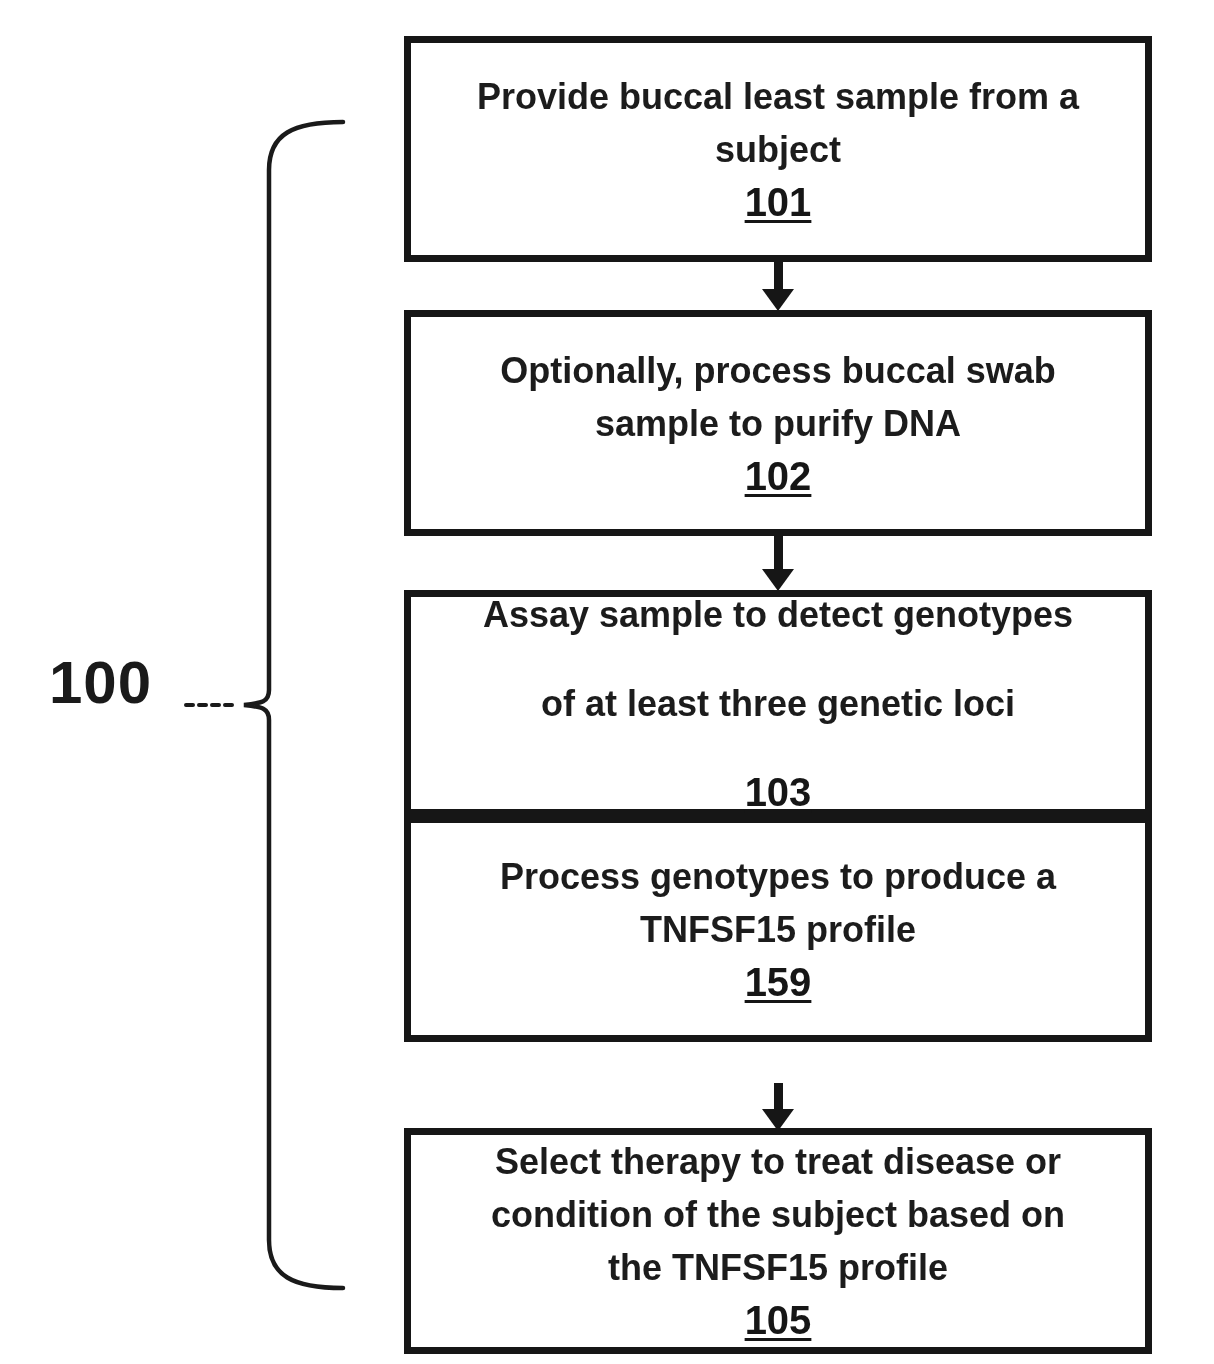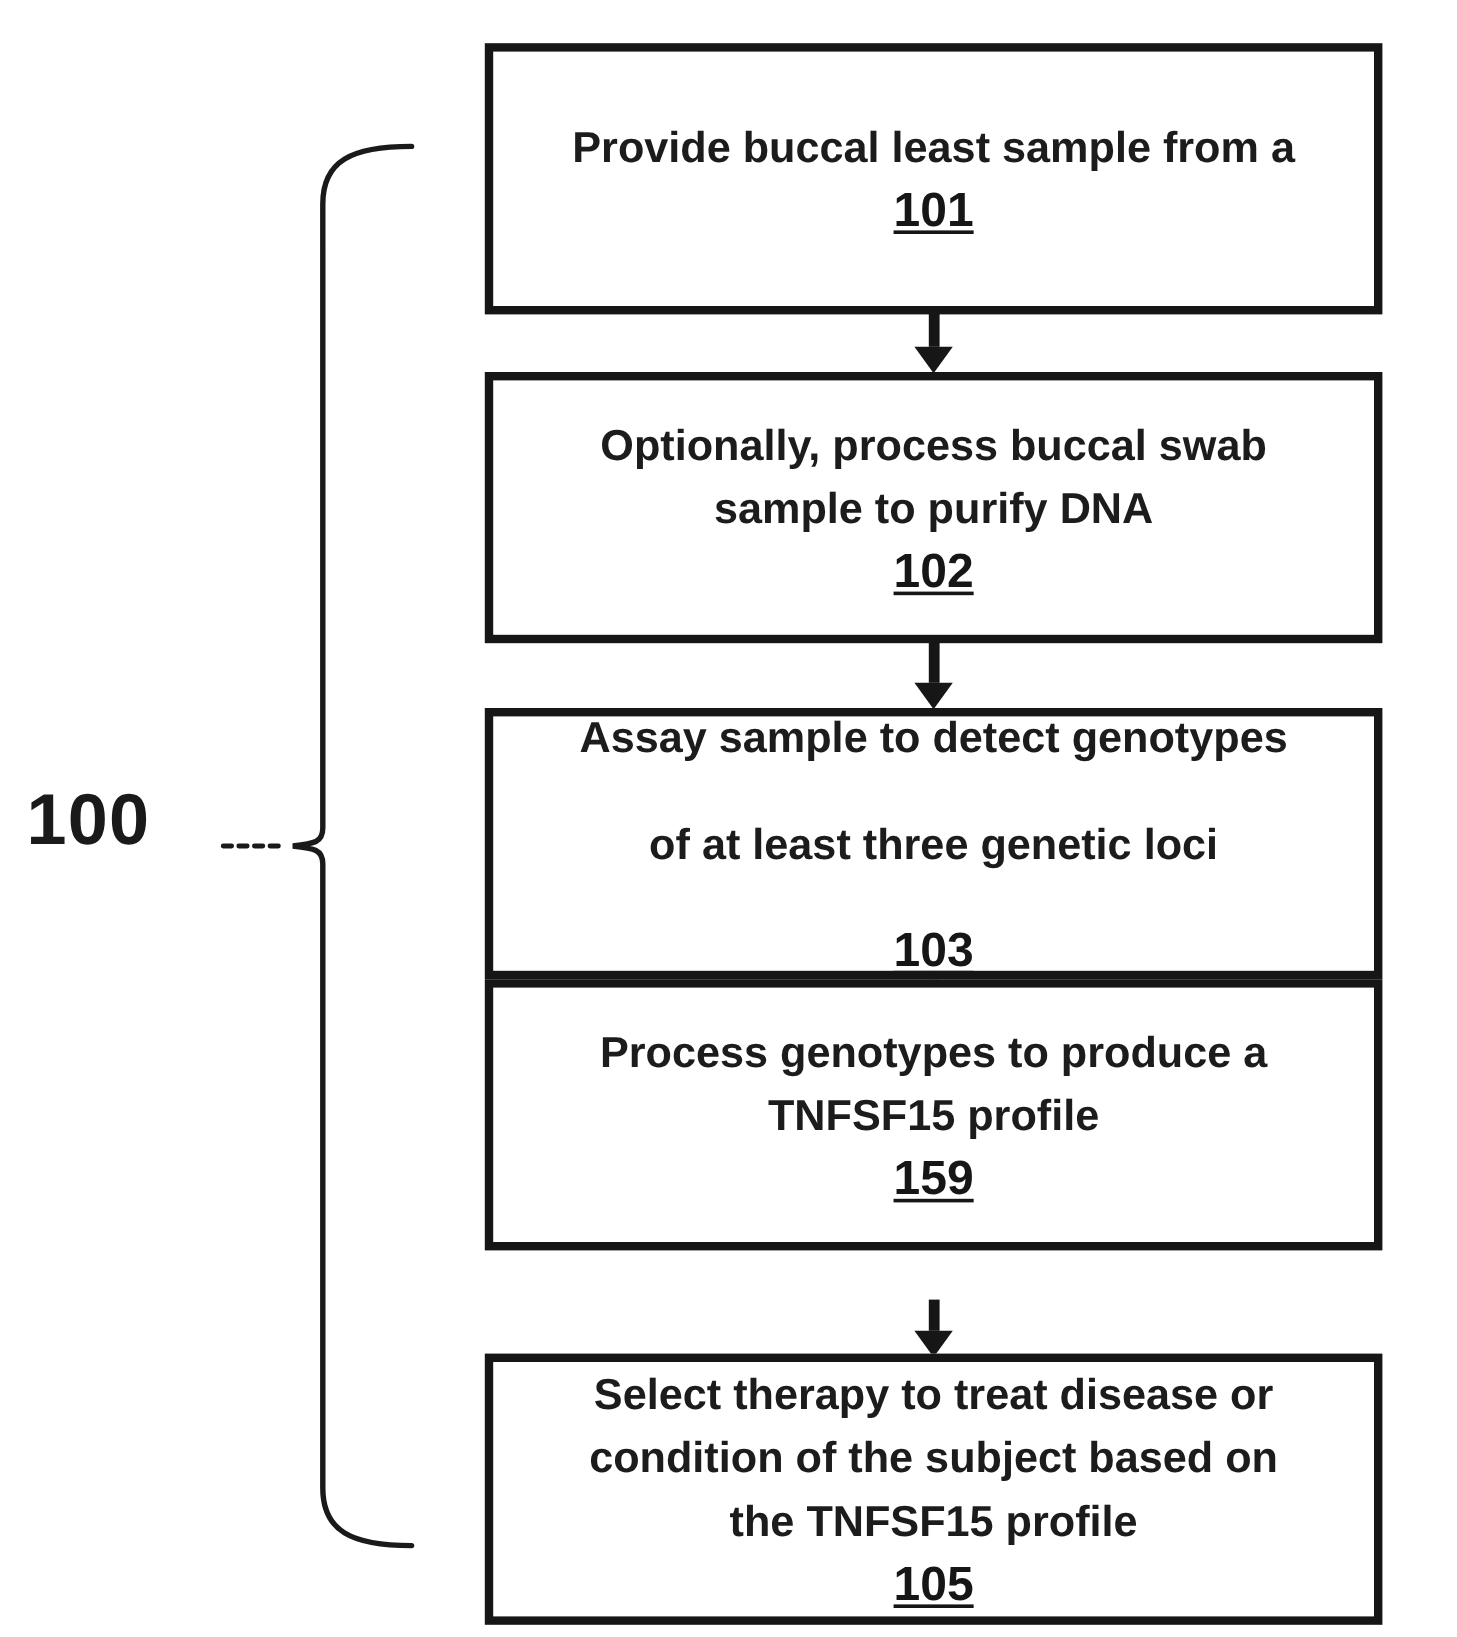--- a/index.html
+++ b/index.html
@@ -14,21 +14,21 @@
     background: #ffffff;
     font-family: "Liberation Sans", sans-serif;
     color: #1c1c1c;
     overflow: hidden;
   }
   .figure-label {
     position: absolute;
     left: 22px;
     top: 648px;
     width: 130px;
-    text-align: left;
+    text-align: right;
     font-size: 60px;
     font-weight: bold;
     letter-spacing: 1px;
     color: #1a1a1a;
   }
   .brace-svg {
     position: absolute;
     left: 180px;
     top: 108px;
   }
@@ -109,20 +109,21 @@
              L 89 582
              C 89 594, 82 595, 64 597
              C 82 599, 89 600, 89 612
              L 89 1132
              C 89 1168, 113 1180, 163 1180" fill="none" stroke="#1a1a1a" stroke-width="4.5" stroke-linecap="round"></path>
     <path d="M 6 597 L 58 597" fill="none" stroke="#1a1a1a" stroke-width="4" stroke-dasharray="7 6" stroke-linecap="round"></path>
   </svg>
 
   <div class="flow-box box1">
     <div class="line">Provide buccal least sample from a</div>
+    <div class="line">subject</div>
     <div class="num">101</div>
   </div>
 
   <div class="arrow arrow1">
     <div class="shaft"></div>
     <div class="head"></div>
   </div>
 
   <div class="flow-box box2">
     <div class="line">Optionally, process buccal swab</div>

